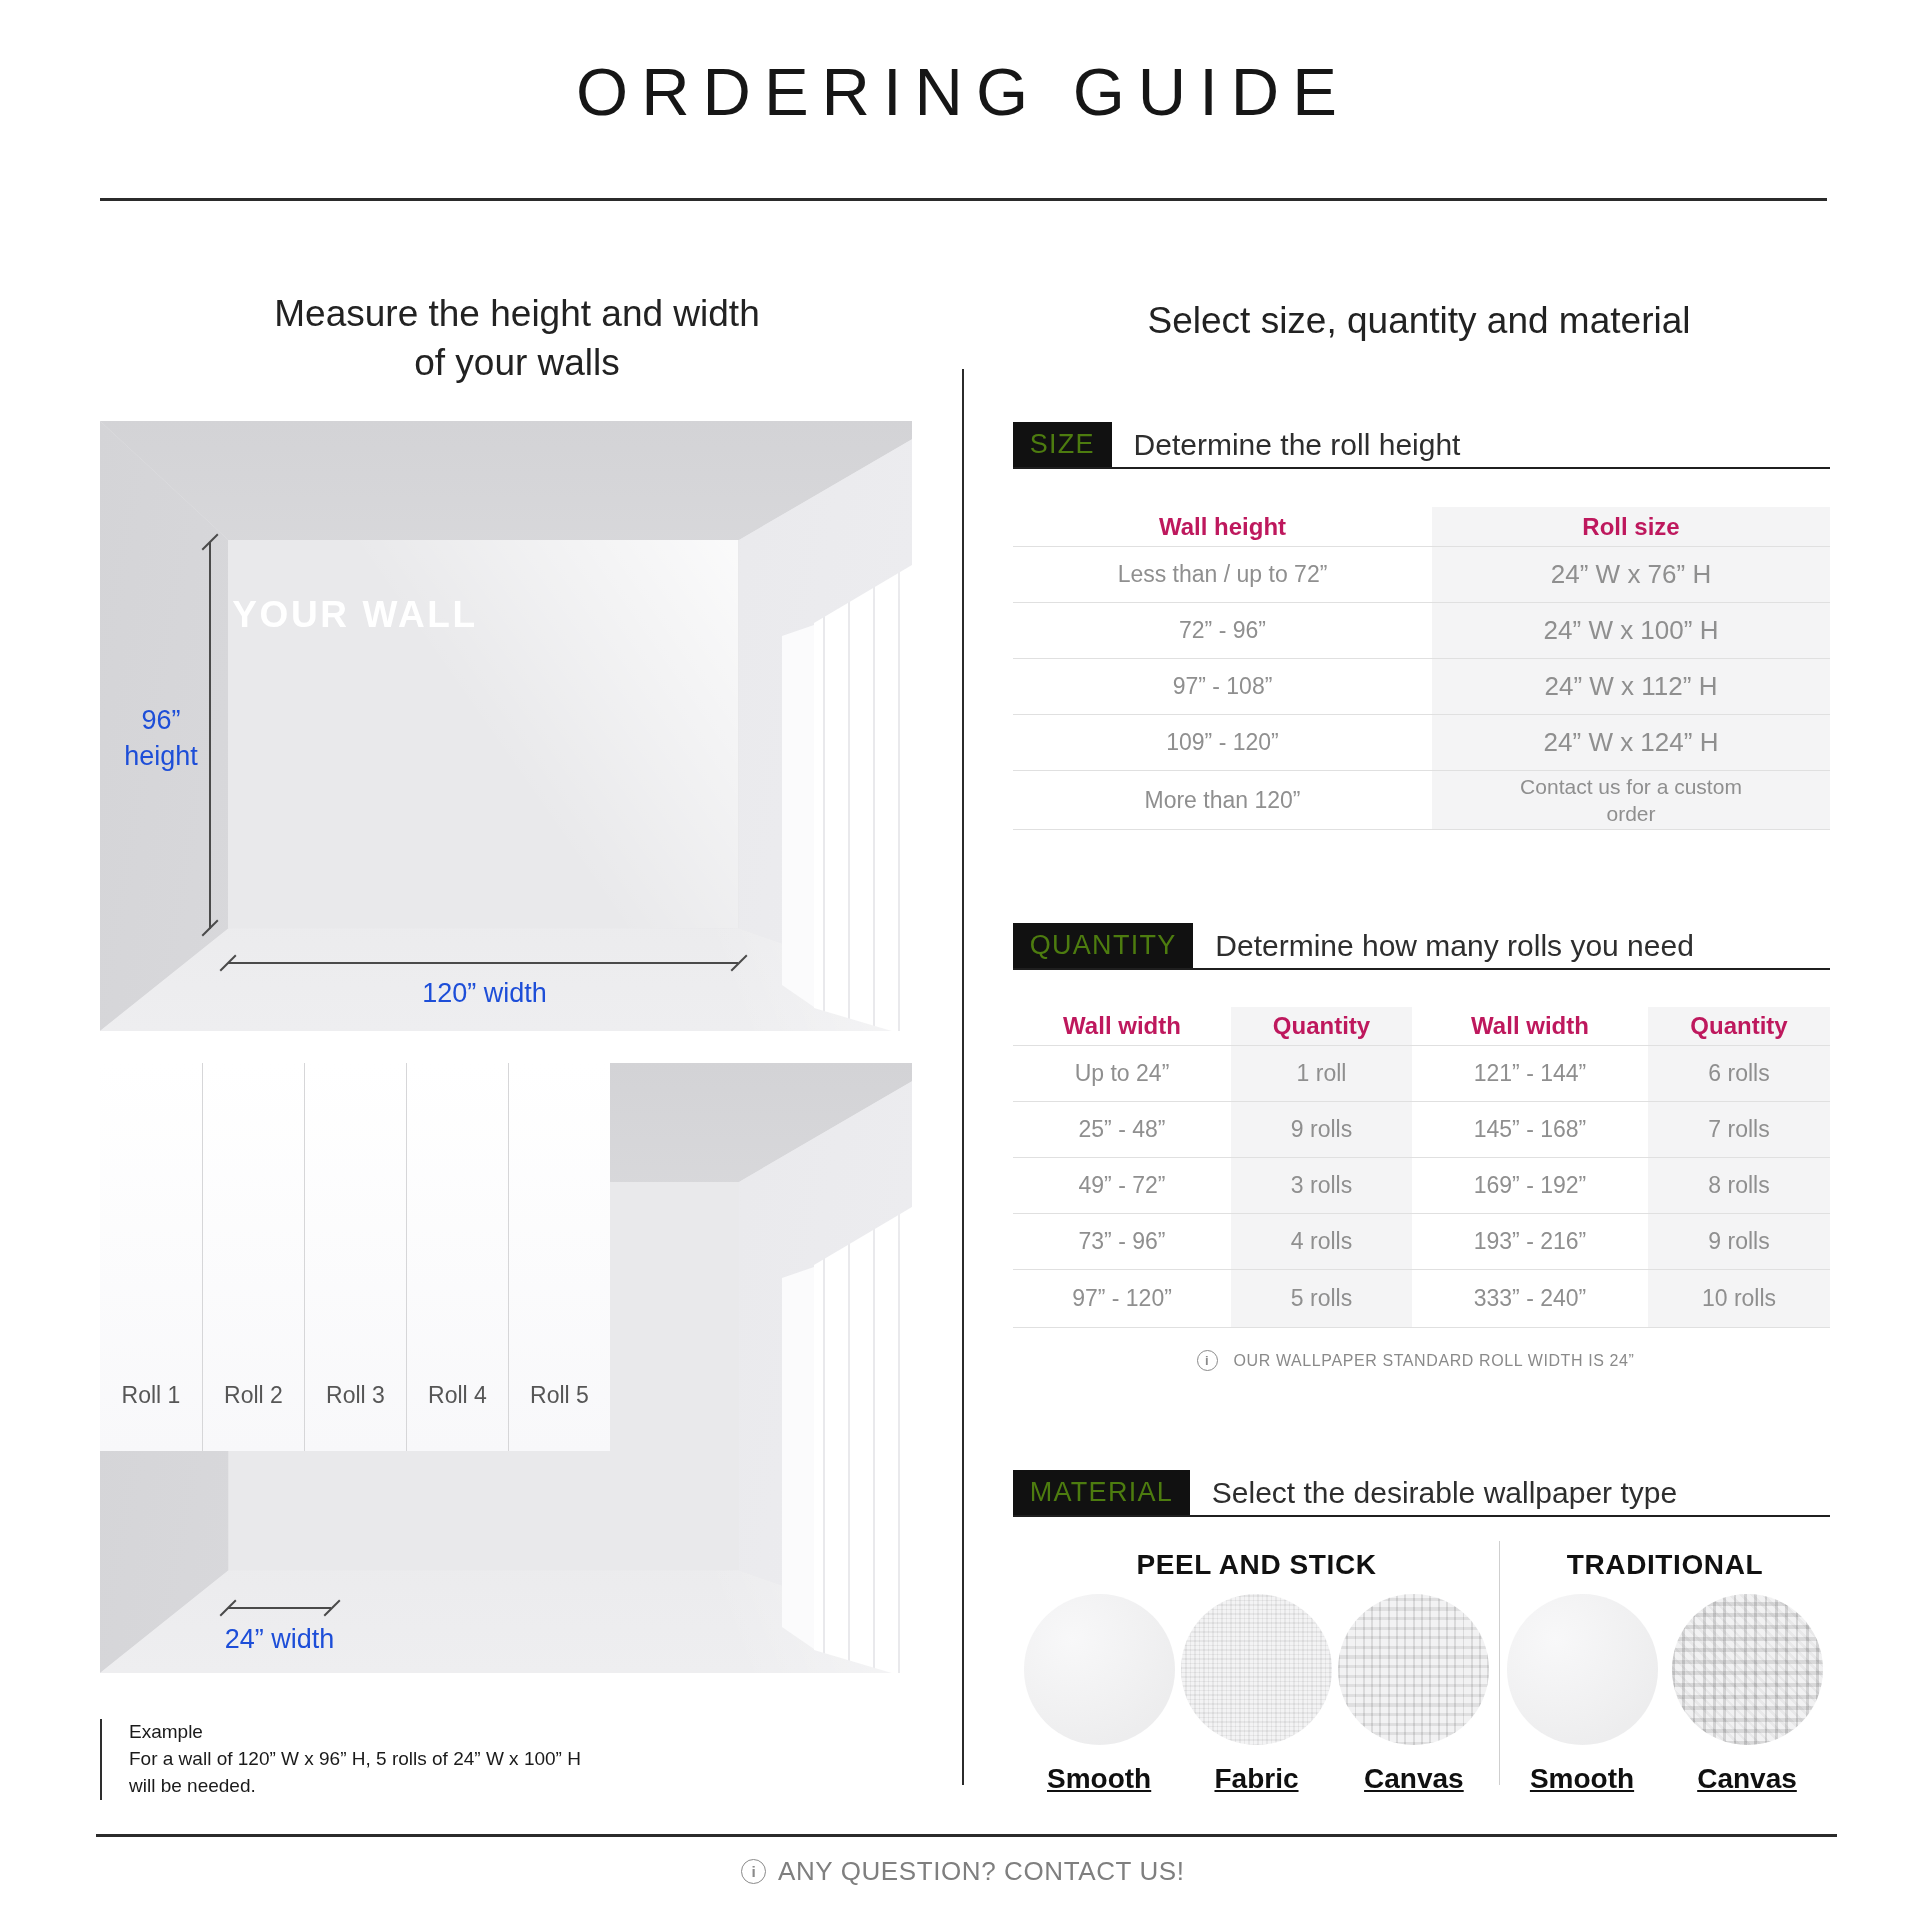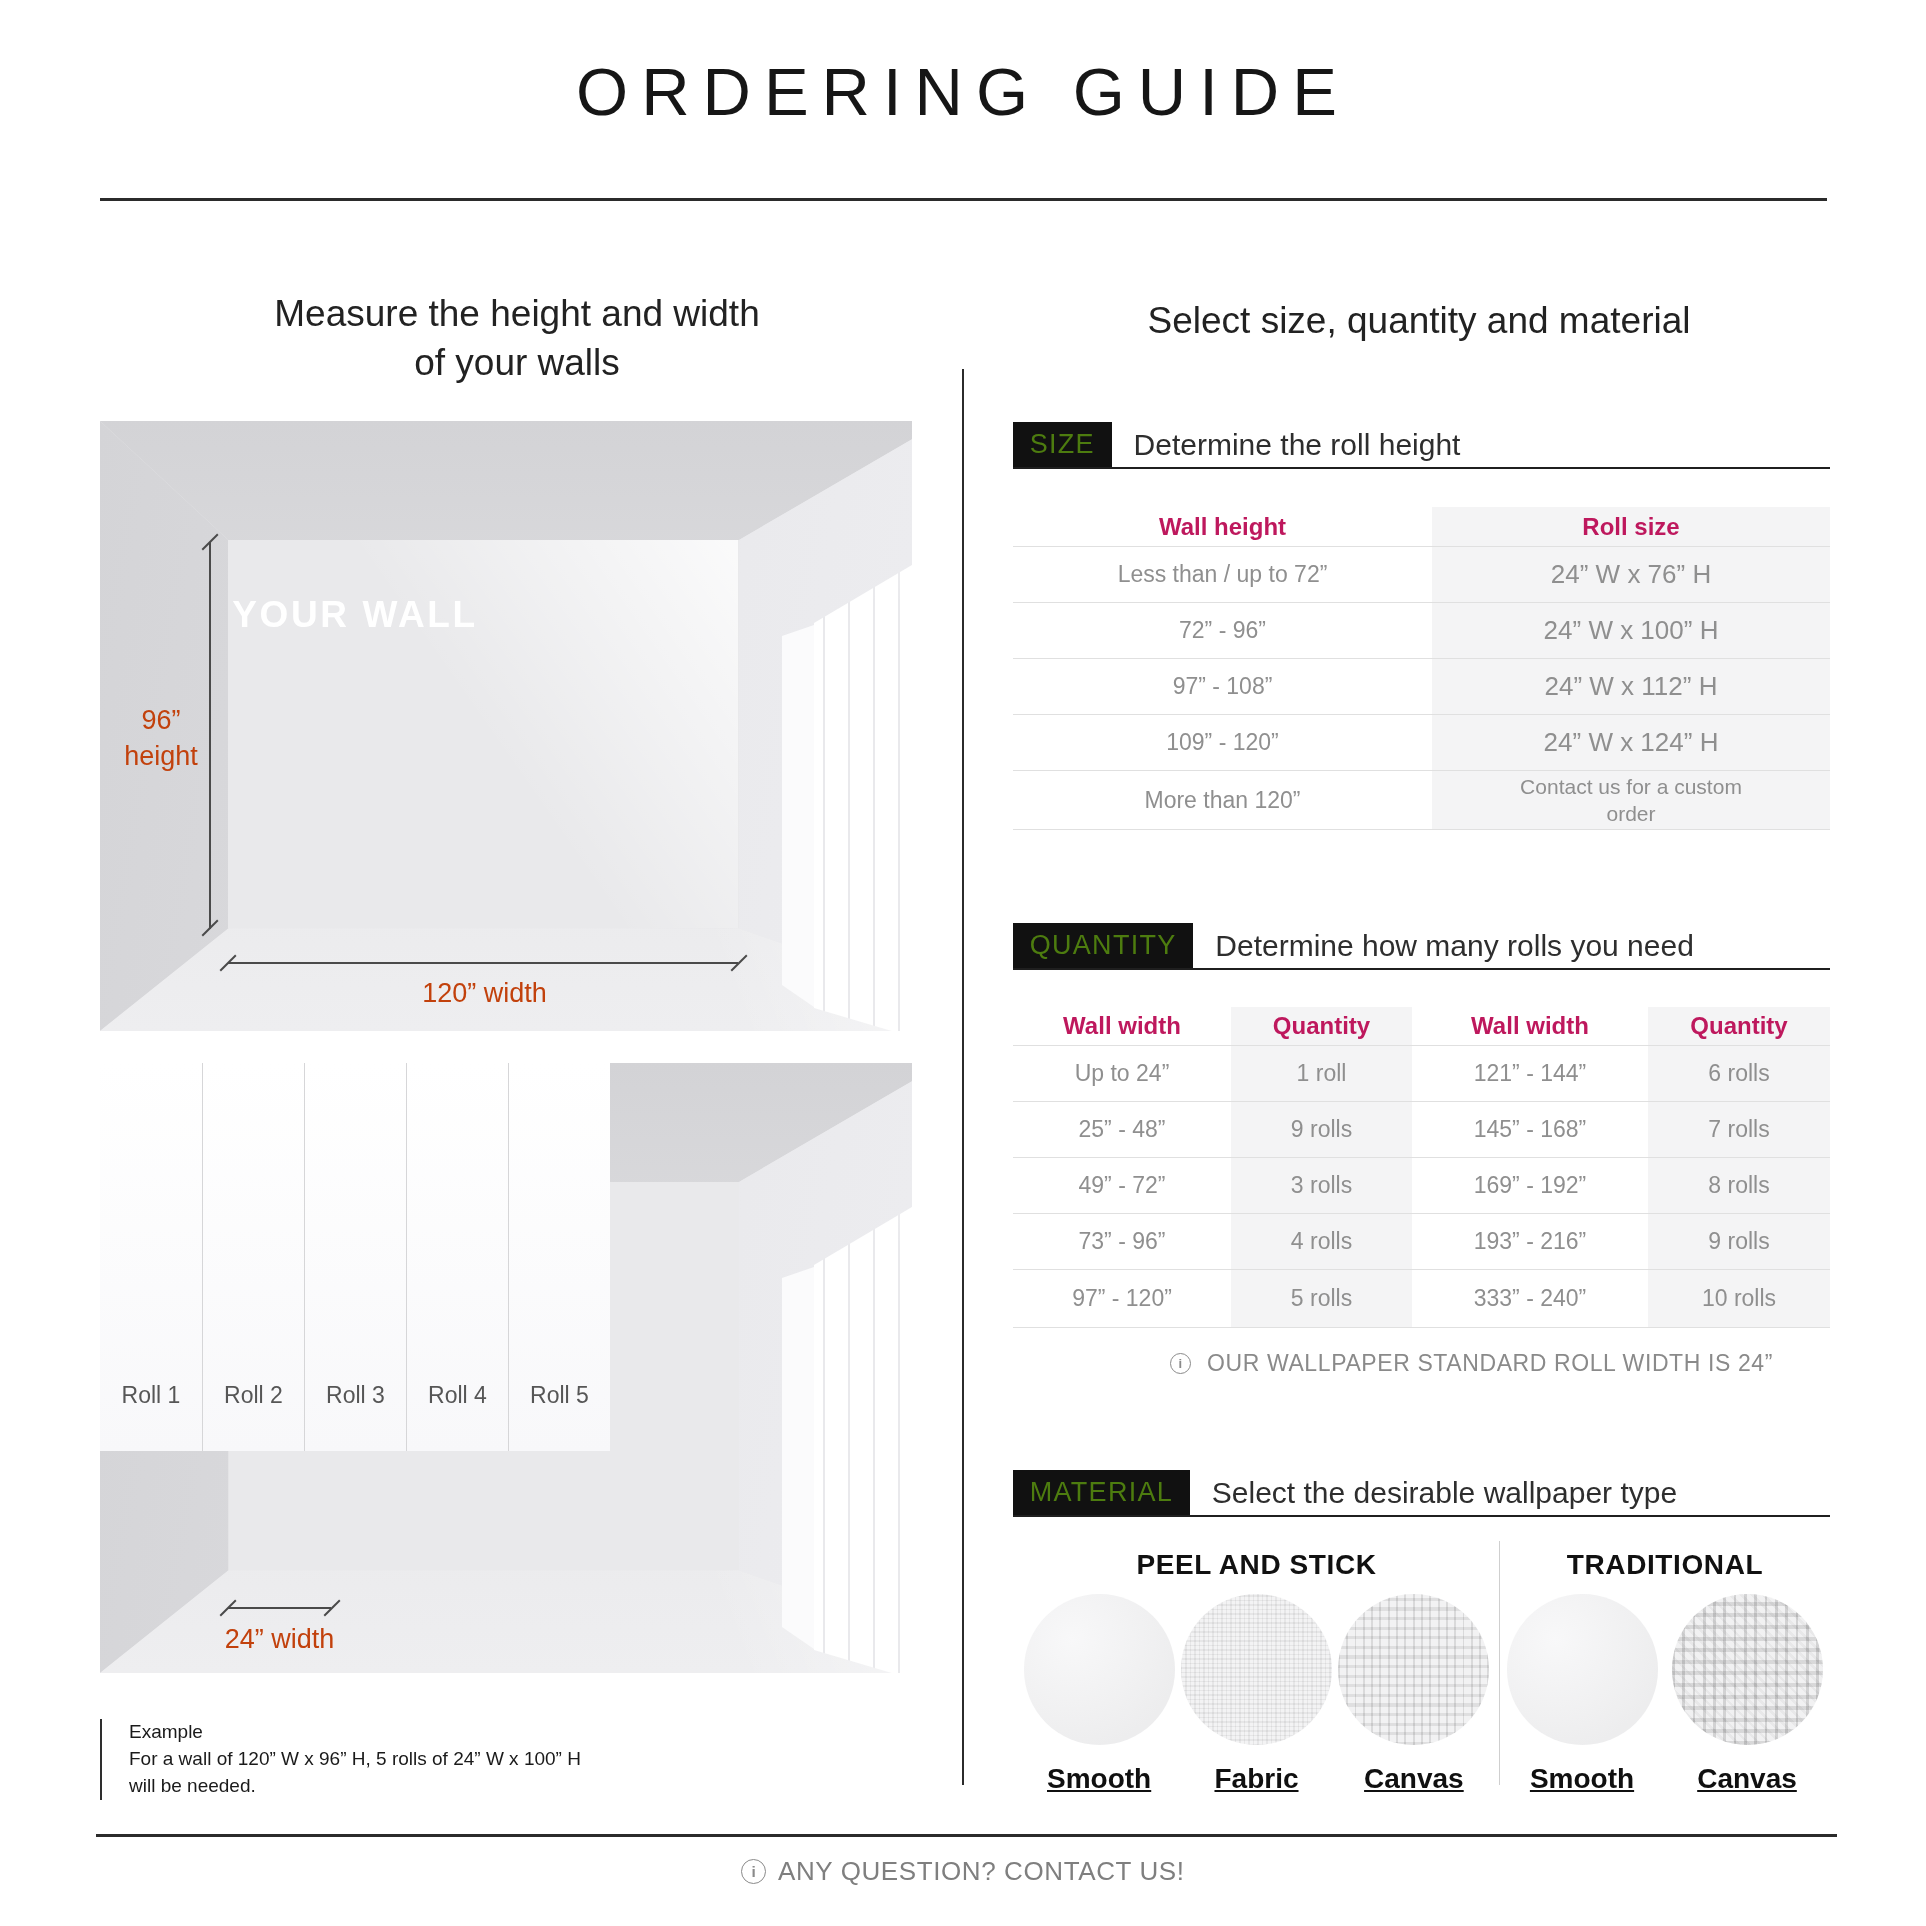--- a/index.html
+++ b/index.html
@@ -31,21 +31,21 @@
     background:linear-gradient(235deg,rgba(255,255,255,.8) 0%,rgba(255,255,255,0) 50%),#e9e9eb;}
   .r-rightwall{clip-path:polygon(78.7% 19.5%,100% 3%,100% 93%,78.7% 83.2%);
     background:linear-gradient(100deg,#e2e2e5,#ededf0);}
   .r-winframe{clip-path:polygon(682px 215px,714px 204px,714px 586px,682px 564px);
     background:linear-gradient(90deg,#e8e8eb 0 3.9px,#fbfbfc 3.9px);}
   .r-winpanes{clip-path:polygon(714px 202px,812px 144px,812px 616px,714px 587px);
     background:linear-gradient(180deg,rgba(255,255,255,.9),rgba(255,255,255,0) 30%),
       repeating-linear-gradient(90deg,#ffffff 0 22.5px,#e9e9ec 22.5px 25px);}
   .dim-line{position:absolute;background:#4a4a4a;}
   .dim-tick{position:absolute;width:22px;height:1.9px;background:#4a4a4a;transform:rotate(-45deg);}
-  .dim-label{position:absolute;font-size:27px;color:#c2410c;text-align:center;}
+  .dim-label{position:absolute;font-size:27px;color:#1d4ed8;text-align:center;}
   .wall-brand{position:absolute;left:128px;top:119px;width:510px;height:388px;display:flex;
     align-items:center;justify-content:center;font-size:37px;font-weight:800;letter-spacing:2.6px;
     color:#ffffff;}
   .panels{position:absolute;left:128px;top:119px;width:510px;height:388px;display:flex;}
   .panel{width:102px;height:100%;background:linear-gradient(180deg,#ffffff 0%,#f8f8fa 100%);
     display:flex;flex-direction:column;justify-content:flex-end;align-items:center;
     padding-bottom:42px;box-sizing:border-box;}
   .panel + .panel{border-left:1.3px solid #d6d6d8;}
   .panel-label{font-size:23px;color:#565656;}
 
@@ -62,21 +62,21 @@
     white-space:nowrap;}
 
   .grid{position:absolute;display:grid;}
   .cell{display:flex;align-items:center;justify-content:center;border-bottom:1.3px solid #e0e0e0;
     font-size:23px;color:#8f8f8f;text-align:center;}
   .cell.hd{font-size:24px;font-weight:700;color:#be185d;}
   .cell.shade{background:#f4f4f5;}
   .cell.big{font-size:26px;}
   .cell.small span{font-size:21px;line-height:1.3;display:block;max-width:231px;}
 
-  .note{left:1063px;top:1350px;width:817px;text-align:center;font-size:23px;color:#8a8a8a;
+  .note{left:1007px;top:1350px;width:817px;text-align:center;font-size:16px;color:#8a8a8a;
     letter-spacing:0.6px;display:flex;align-items:center;justify-content:center;gap:16px;}
 
   .mat-group-label{position:absolute;top:1549px;font-size:28px;font-weight:700;letter-spacing:0.6px;
     color:#111;text-align:center;}
   .mat-row{position:absolute;top:1594px;display:flex;justify-content:center;}
   .mat{display:flex;flex-direction:column;align-items:center;}
   .swatch{width:151px;height:151px;border-radius:50%;}
   .sw-smooth{background:radial-gradient(circle at 32% 30%,#f8f8f9,#ededee 75%),
     repeating-linear-gradient(45deg,rgba(0,0,0,.02) 0 1.3px,transparent 1.3px 3.2px);}
   .sw-fabric{background:repeating-linear-gradient(0deg,rgba(0,0,0,.055) 0 1.3px,transparent 1.3px 4.5px),

